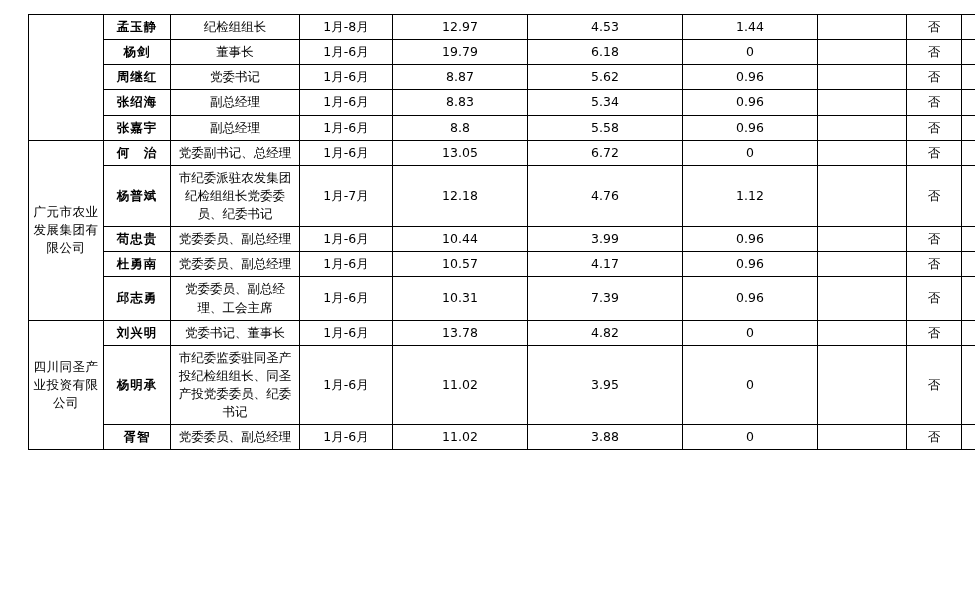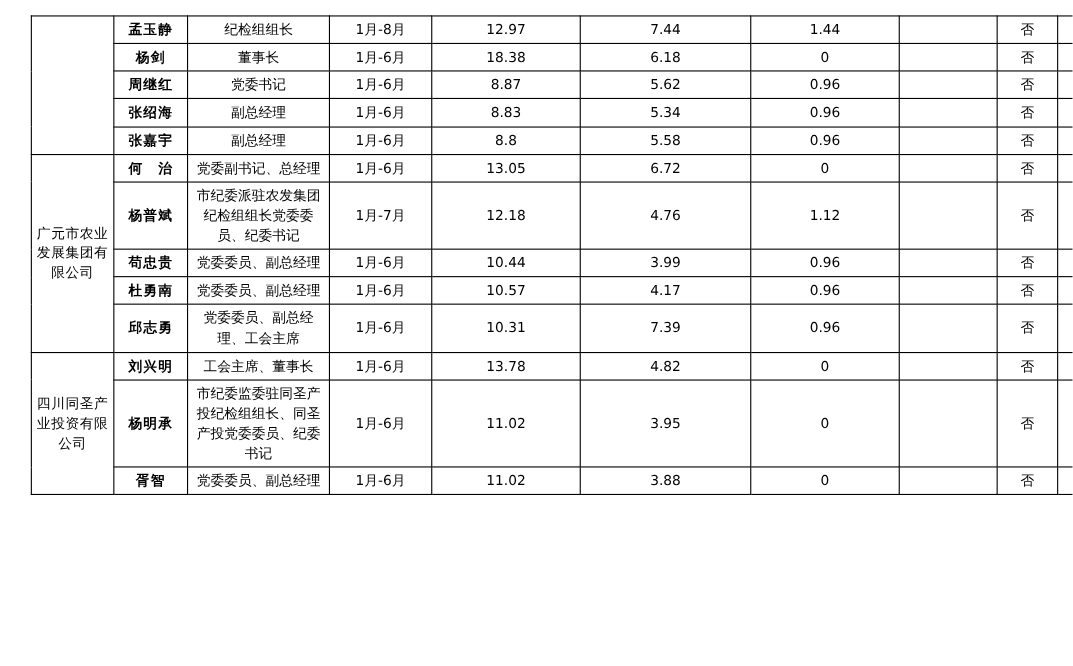--- a/index.html
+++ b/index.html
@@ -80,32 +80,32 @@
 <div class="page">
   <table class="doc-table">
     <tbody>
 
       <tr>
         <td class="c-org org-cell" rowspan="5"></td>
         <td class="c-name">孟玉静</td>
         <td class="c-title">纪检组组长</td>
         <td class="c-period">1月-8月</td>
         <td class="c-num1">12.97</td>
-        <td class="c-num2">7.44</td>
+        <td class="c-num2">4.53</td>
         <td class="c-num3">1.44</td>
         <td class="c-blank"></td>
         <td class="c-yn1">否</td>
         <td class="c-yn2">无</td>
       </tr>
 
       <tr>
         <td class="c-name">杨剑</td>
         <td class="c-title">董事长</td>
         <td class="c-period">1月-6月</td>
-        <td class="c-num1">18.38</td>
+        <td class="c-num1">19.79</td>
         <td class="c-num2">6.18</td>
         <td class="c-num3">0</td>
         <td class="c-blank"></td>
         <td class="c-yn1">否</td>
         <td class="c-yn2">无</td>
       </tr>
 
       <tr>
         <td class="c-name">周继红</td>
         <td class="c-title">党委书记</td>
@@ -199,21 +199,21 @@
         <td class="c-num2">7.39</td>
         <td class="c-num3">0.96</td>
         <td class="c-blank"></td>
         <td class="c-yn1">否</td>
         <td class="c-yn2">无</td>
       </tr>
 
       <tr>
         <td class="c-org org-cell" rowspan="3">四川同圣产业投资有限公司</td>
         <td class="c-name">刘兴明</td>
-        <td class="c-title">工会主席、董事长</td>
+        <td class="c-title">党委书记、董事长</td>
         <td class="c-period">1月-6月</td>
         <td class="c-num1">13.78</td>
         <td class="c-num2">4.82</td>
         <td class="c-num3">0</td>
         <td class="c-blank"></td>
         <td class="c-yn1">否</td>
         <td class="c-yn2">无</td>
       </tr>
 
       <tr>

